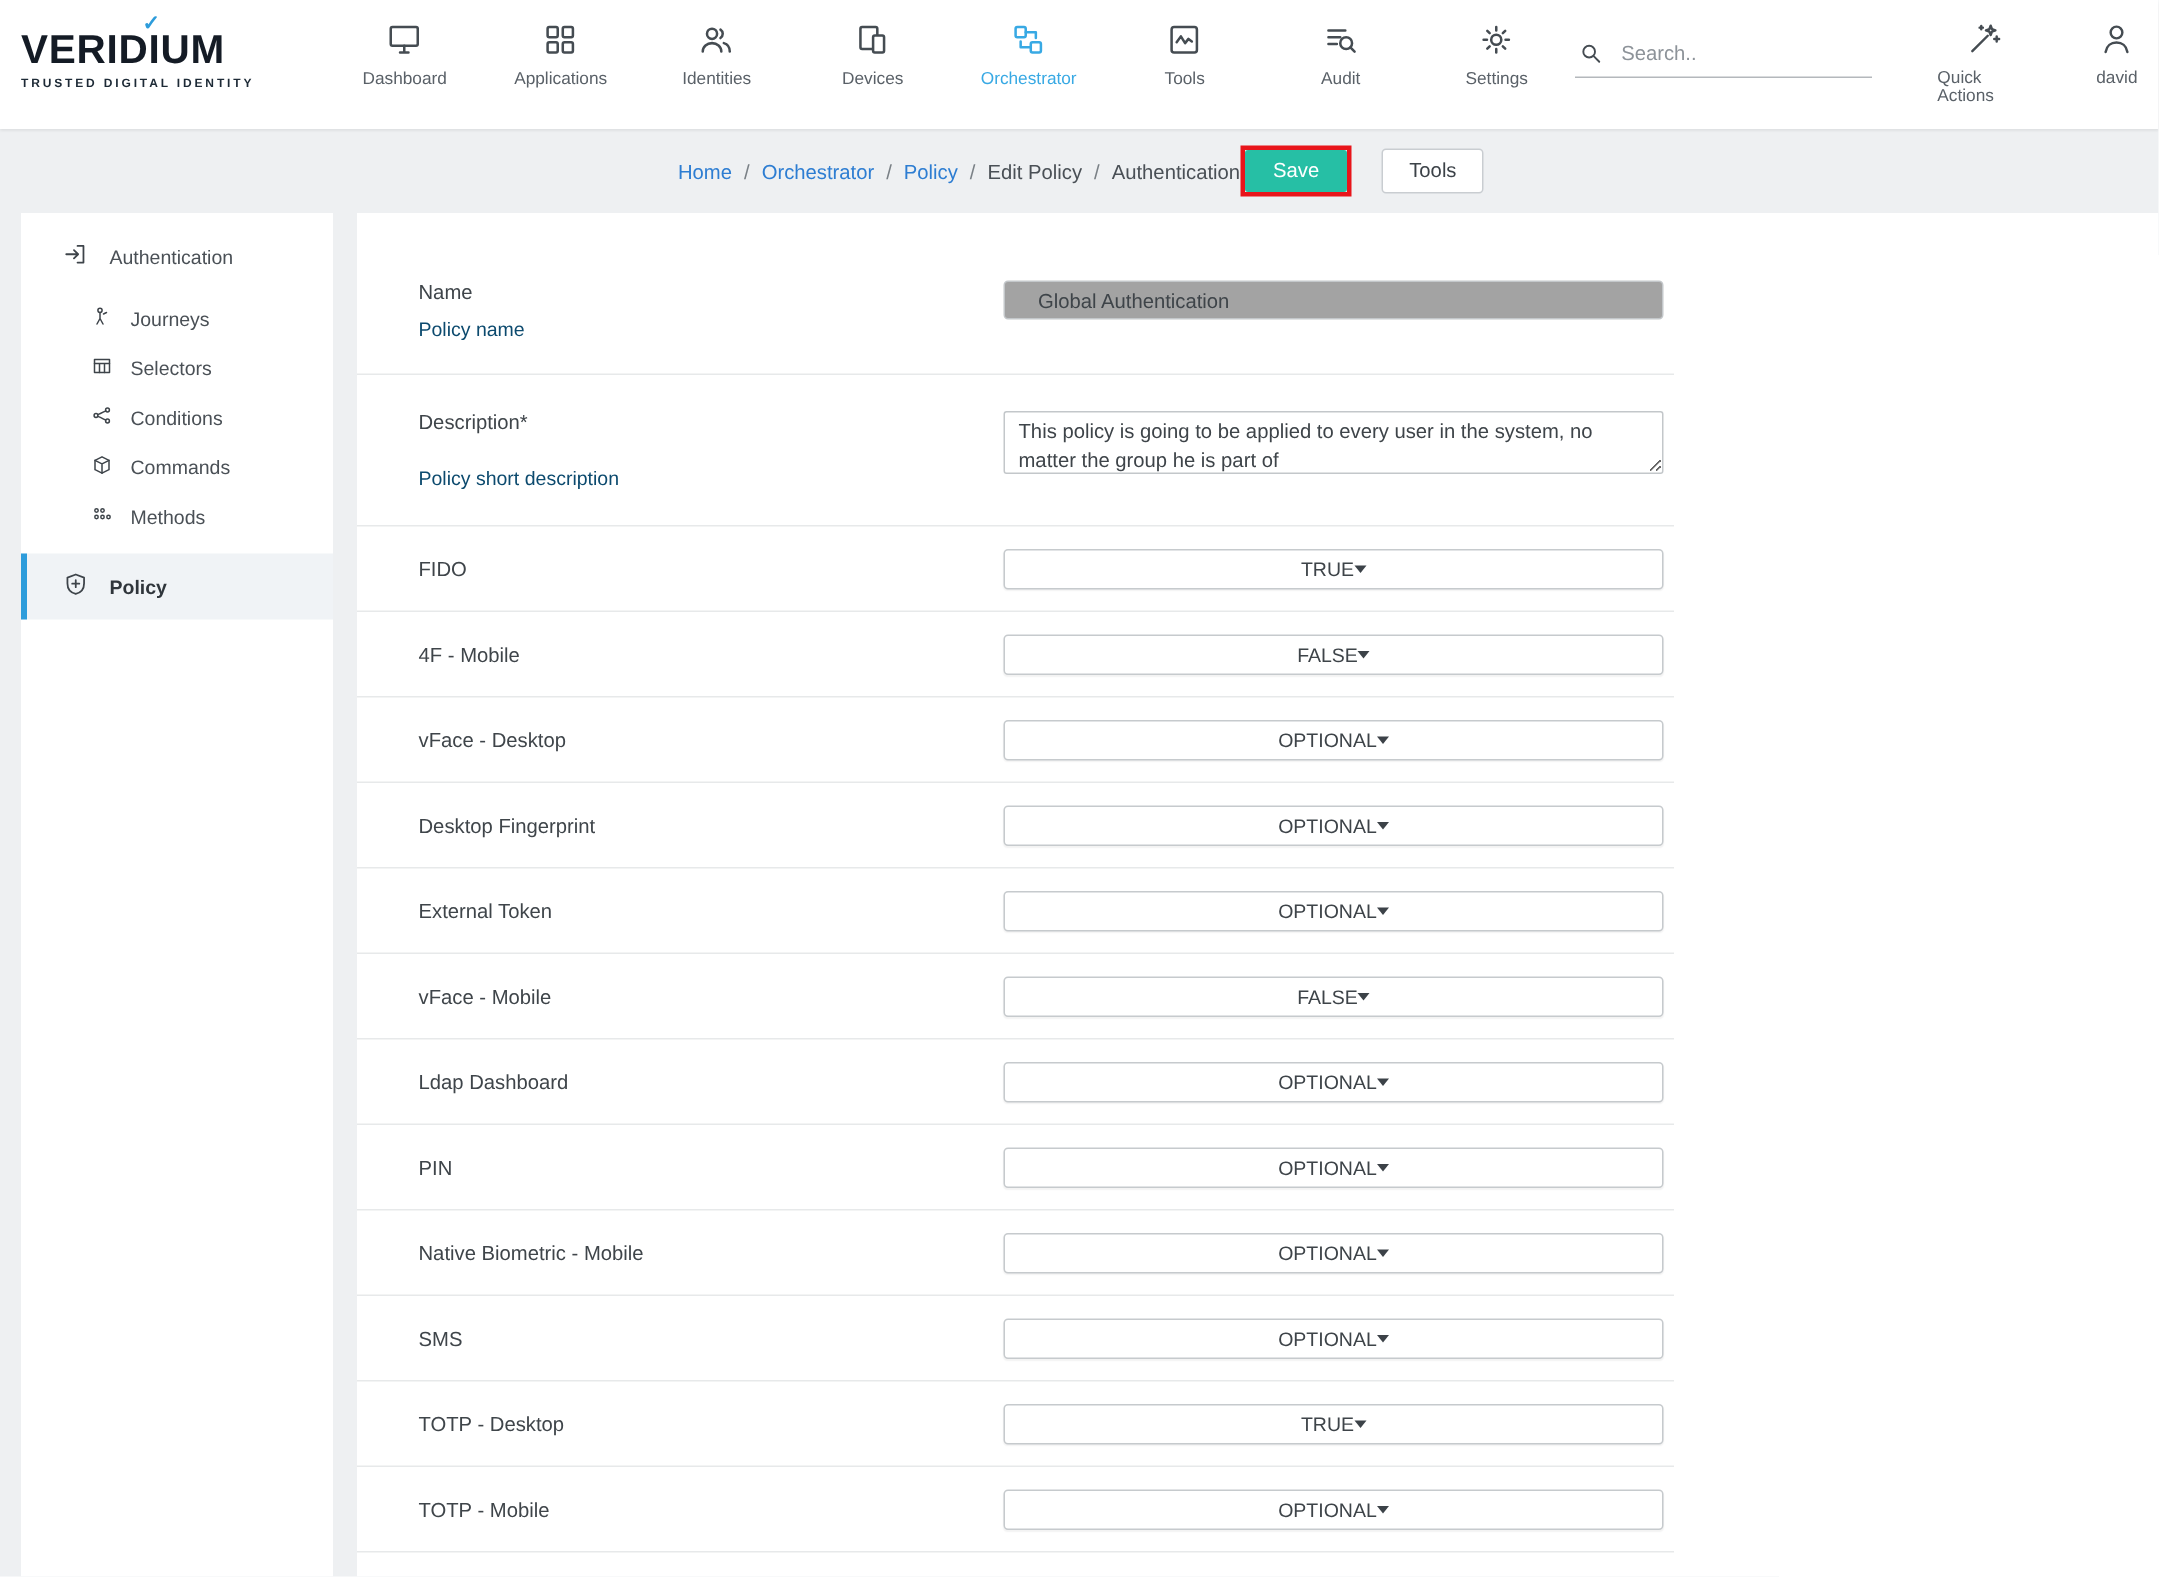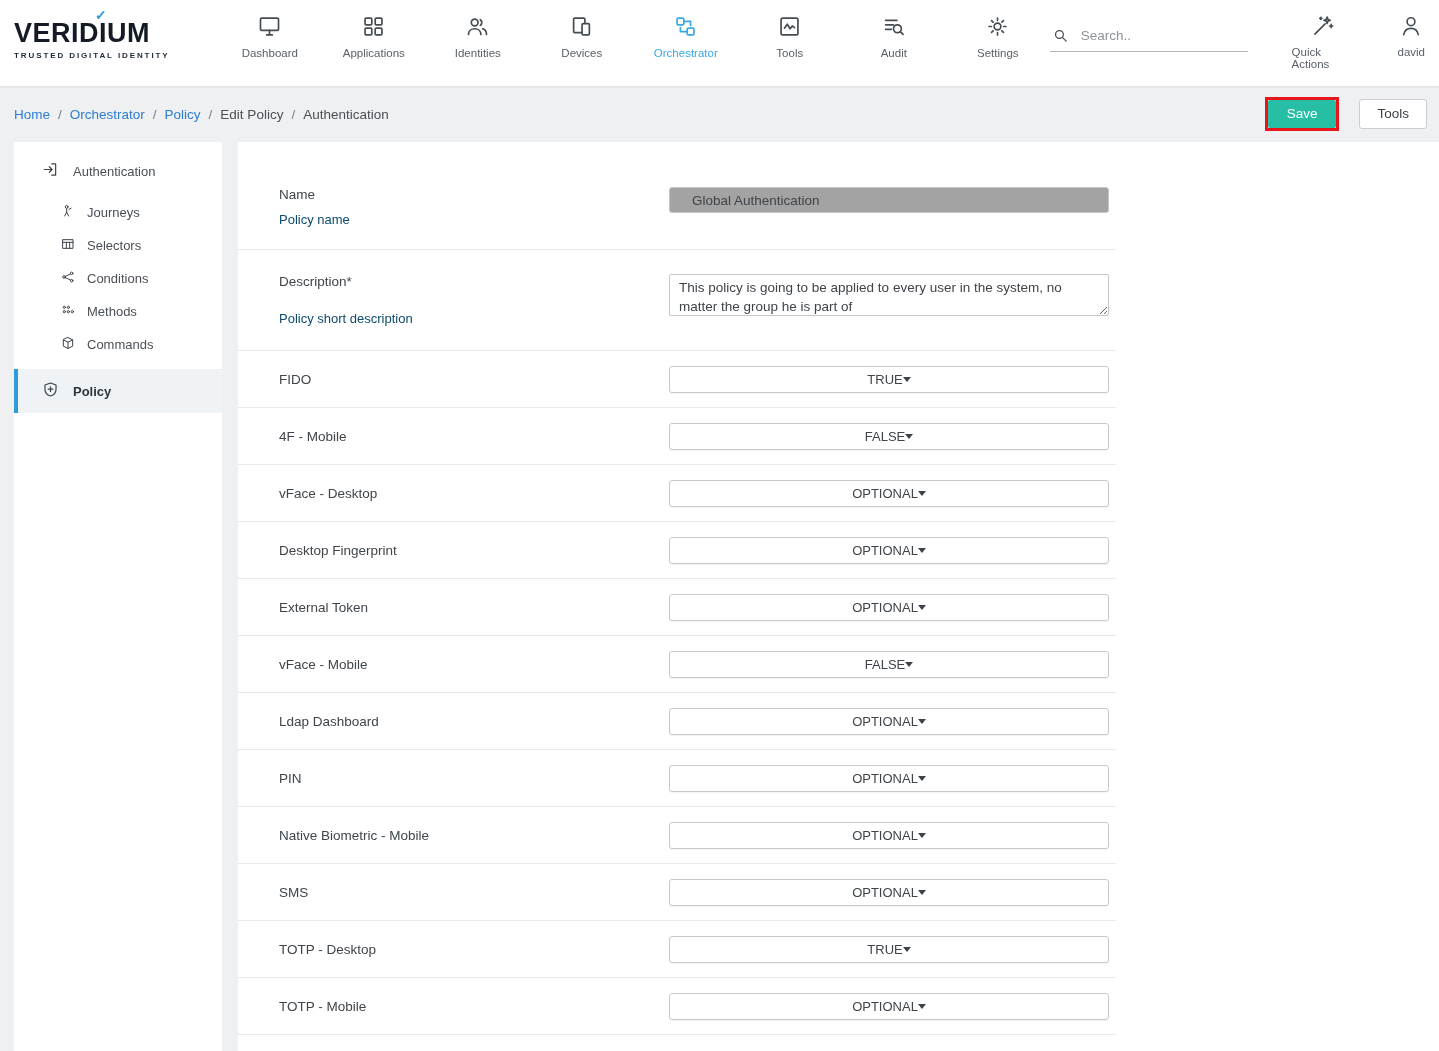--- a/index.html
+++ b/index.html
@@ -43,21 +43,21 @@
   }
   .searchbox input::placeholder { color:#8d9399; }
   .top-mini {
     display:flex; flex-direction:column; align-items:center; gap:7px;
     font-size:11.5px; color:#5a6168; cursor:pointer; padding-top:2px;
   }
   .top-mini svg { width:26px; height:26px; color:#454c52; }
 
   
   .crumb-row {
-    height:56px; display:flex; align-items:center; justify-content:space-between;
+    height:56px; display:flex; align-items:center; justify-content:center;
     padding:0 12px 0 14px;
   }
   .bc { font-size:13.5px; color:#5b6166; display:flex; gap:8px; align-items:center; }
   .bc .bc-link { color:#2d7dd2; cursor:pointer; text-decoration:none; }
   .bc .bc-current { color:#4a5056; }
   .bc .bc-sep { color:#7a8086; }
 
   .actions { display:flex; align-items:center; gap:20px; }
   .annot { border:3px solid #e8151b; display:inline-block; line-height:0; }
   .btn-save {
@@ -280,34 +280,34 @@
         <span><svg viewBox="0 0 24 24" fill="none" stroke="currentColor" stroke-width="1.5" stroke-linecap="round" stroke-linejoin="round">
             <circle cx="6" cy="12" r="1.9"></circle>
             <circle cx="17.5" cy="6.5" r="1.9"></circle>
             <circle cx="17.5" cy="17.5" r="1.9"></circle>
             <path d="M7.8 11.1c3-1 5.1-2.3 7.9-3.7M7.8 12.9c3 1 5.1 2.3 7.9 3.7"></path>
           </svg></span>
         <span>Conditions</span>
       </div>
       <div class="side-item lvl1">
         <span><svg viewBox="0 0 24 24" fill="none" stroke="currentColor" stroke-width="1.5" stroke-linecap="round" stroke-linejoin="round">
+            <path d="M12 3.8l7 3.5v9.4l-7 3.5-7-3.5V7.3z"></path>
+            <path d="M5 7.3l7 3.5 7-3.5M12 10.8v9.4"></path>
+          </svg></span>
+        <span>Commands</span>
+      </div>
+      <div class="side-item lvl1">
+        <span><svg viewBox="0 0 24 24" fill="none" stroke="currentColor" stroke-width="1.5" stroke-linecap="round" stroke-linejoin="round">
             <circle cx="6.5" cy="8" r="1.7"></circle>
             <circle cx="12.5" cy="8" r="1.7"></circle>
             <circle cx="6.5" cy="14.5" r="1.7"></circle>
             <circle cx="12.5" cy="14.5" r="1.7"></circle>
             <circle cx="18.5" cy="14.5" r="1.7"></circle>
           </svg></span>
         <span>Methods</span>
-      </div>
-      <div class="side-item lvl1">
-        <span><svg viewBox="0 0 24 24" fill="none" stroke="currentColor" stroke-width="1.5" stroke-linecap="round" stroke-linejoin="round">
-            <path d="M12 3.8l7 3.5v9.4l-7 3.5-7-3.5V7.3z"></path>
-            <path d="M5 7.3l7 3.5 7-3.5M12 10.8v9.4"></path>
-          </svg></span>
-        <span>Commands</span>
       </div>
       <div class="side-item active">
         <span><svg viewBox="0 0 24 24" fill="none" stroke="currentColor" stroke-width="1.5" stroke-linecap="round" stroke-linejoin="round">
             <path d="M12 3.8l7 2.6v5c0 4.7-3.1 7.8-7 8.8-3.9-1-7-4.1-7-8.8v-5z"></path>
             <path d="M12 8.5v6M9 11.5h6"></path>
           </svg></span>
         <span>Policy</span>
       </div>
     </div>
 

